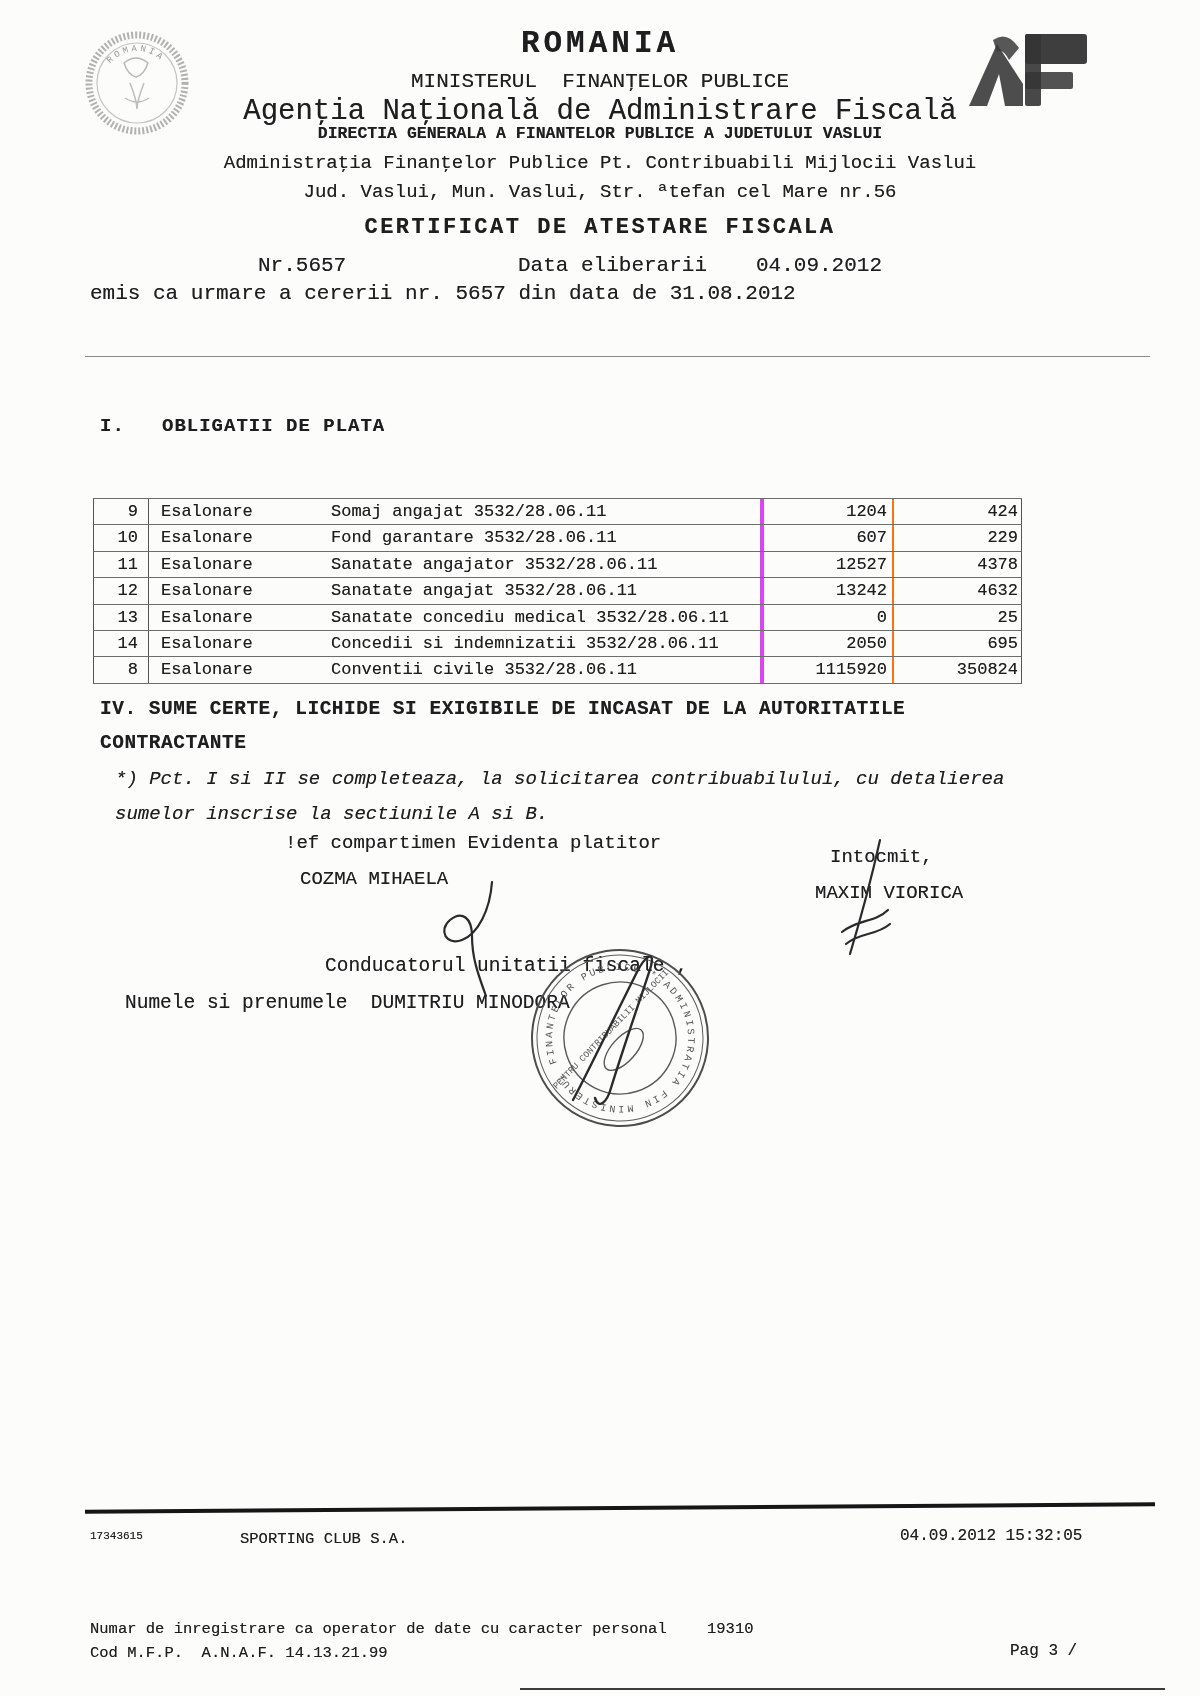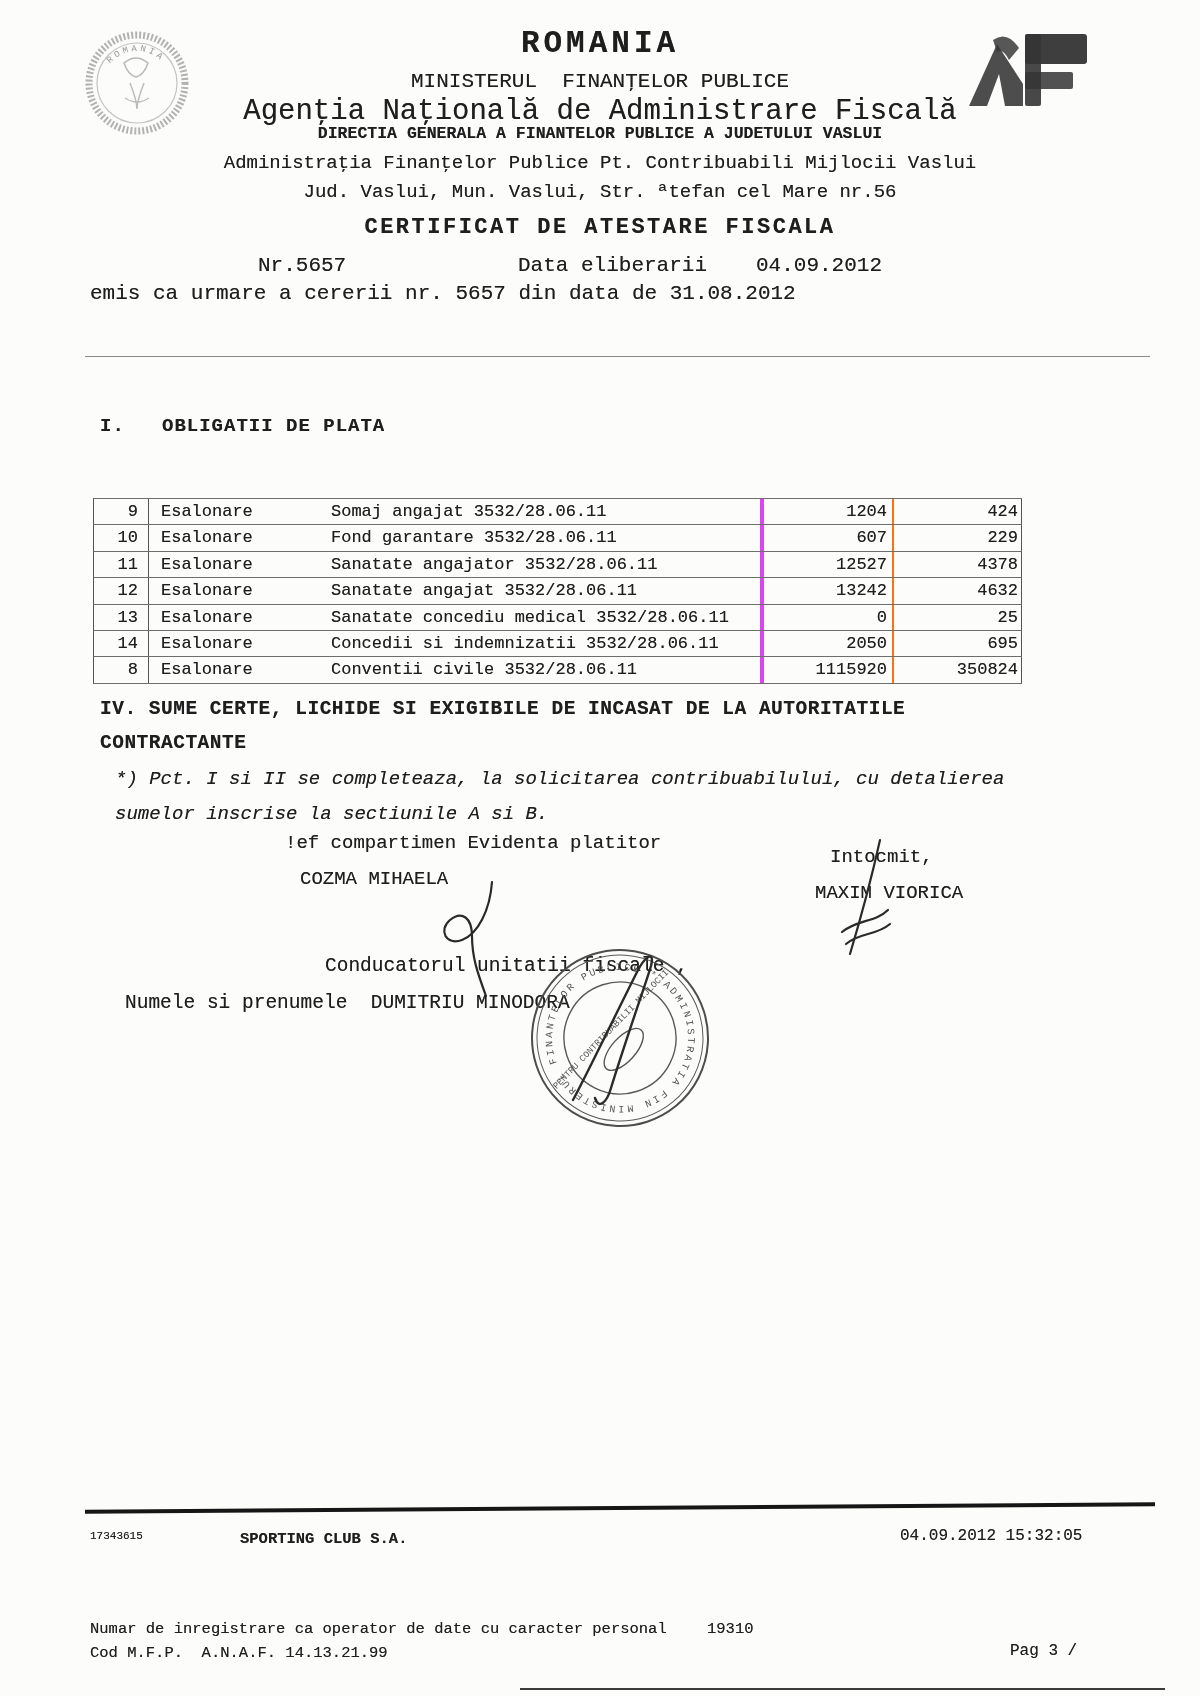--- a/index.html
+++ b/index.html
@@ -65,21 +65,21 @@
   .t-numele{top:992px;left:125px;font-size:19.5px;}
   .t-semnatura{top:1028px;left:135px;font-size:19.5px;}
 
   .svgabs{position:absolute;}
 
   .footer-sep{
     position:absolute;top:1506px;left:85px;width:1070px;height:4px;
     background:#161616;transform:rotate(-0.4deg);
   }
   .t-fcode{top:1530px;left:90px;font-size:11px;}
-  .t-fcompany{top:1530px;left:240px;font-size:15.5px;font-weight:bold;}
+  .t-fcompany{top:1530px;left:240px;font-size:15.5px;}
   .t-fdatetime{top:1527px;left:900px;font-size:16px;}
   .t-fnumar{top:1620px;left:90px;font-size:15.5px;}
   .t-fnumarval{top:1620px;left:707px;font-size:15.5px;}
   .t-fcod{top:1644px;left:90px;font-size:15.5px;}
   .t-fpag{top:1642px;left:1010px;font-size:16px;}
   .bottom-line{position:absolute;top:1688px;left:520px;width:645px;height:2px;background:#3b3b3b;}
 
   .scan-text{text-shadow:0 0 .5px rgba(20,20,20,.55);}
 </style>
 </head>

